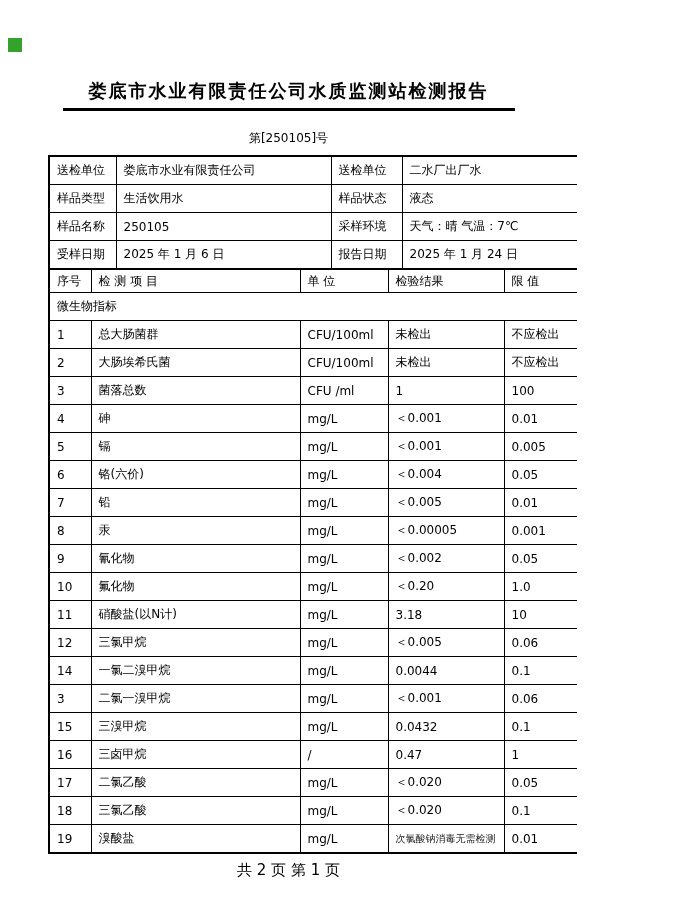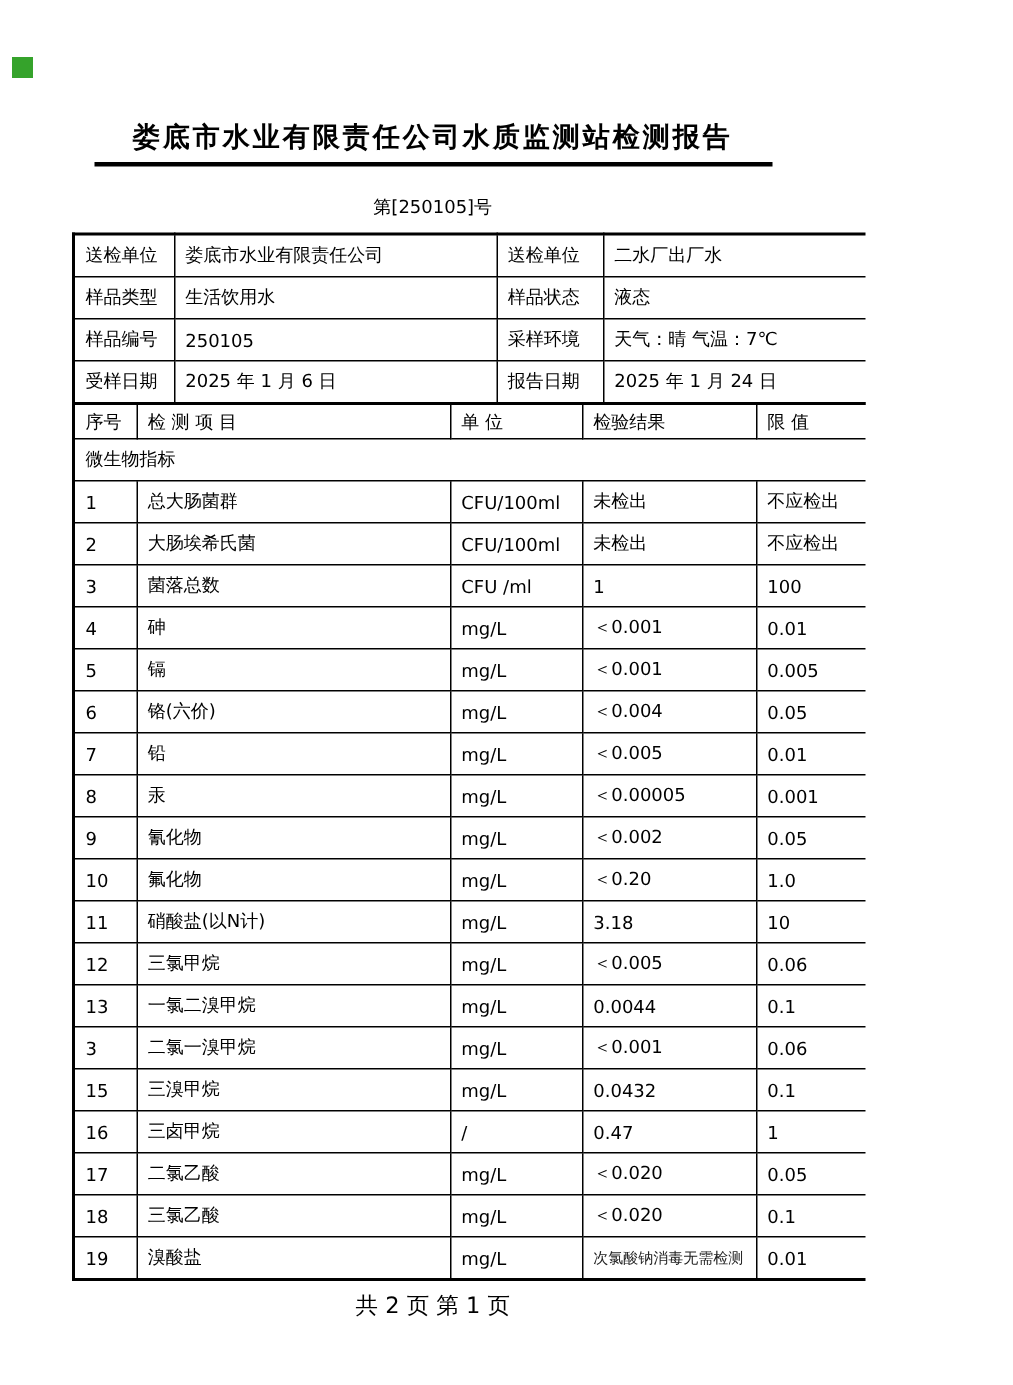--- a/index.html
+++ b/index.html
@@ -75,21 +75,21 @@
             <td>送检单位</td>
             <td>二水厂出厂水</td>
           </tr>
           <tr>
             <td>样品类型</td>
             <td>生活饮用水</td>
             <td>样品状态</td>
             <td>液态</td>
           </tr>
           <tr>
-            <td>样品编号</td>
+            <td>样品名称</td>
             <td>250105</td>
             <td>采样环境</td>
             <td>天气：晴  气温：7℃</td>
           </tr>
           <tr>
             <td>受样日期</td>
             <td>2025 年 1 月 6 日</td>
             <td>报告日期</td>
             <td>2025 年 1 月 24 日</td>
           </tr>
@@ -195,21 +195,21 @@
             <td>10</td>
           </tr>
           <tr>
             <td>12</td>
             <td>三氯甲烷</td>
             <td>mg/L</td>
             <td>＜0.005</td>
             <td>0.06</td>
           </tr>
           <tr>
-            <td>13</td>
+            <td>14</td>
             <td>一氯二溴甲烷</td>
             <td>mg/L</td>
             <td>0.0044</td>
             <td>0.1</td>
           </tr>
           <tr>
             <td>3</td>
             <td>二氯一溴甲烷</td>
             <td>mg/L</td>
             <td>＜0.001</td>

